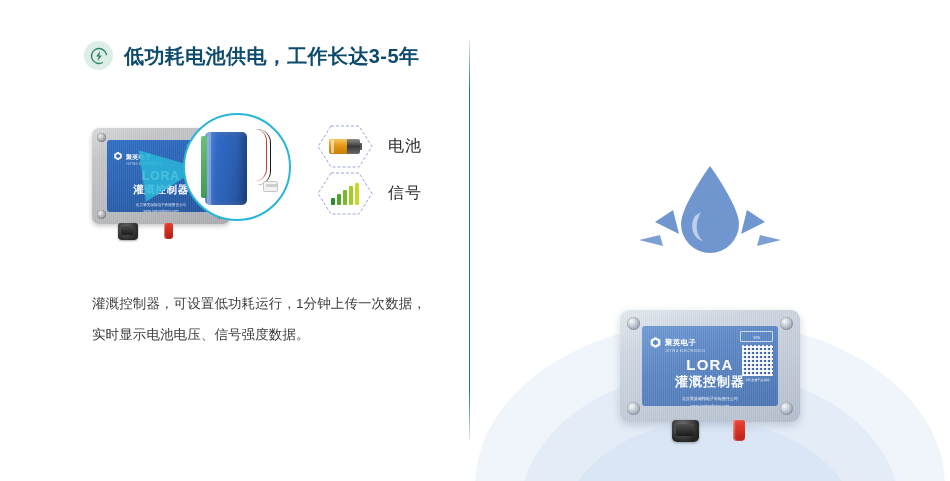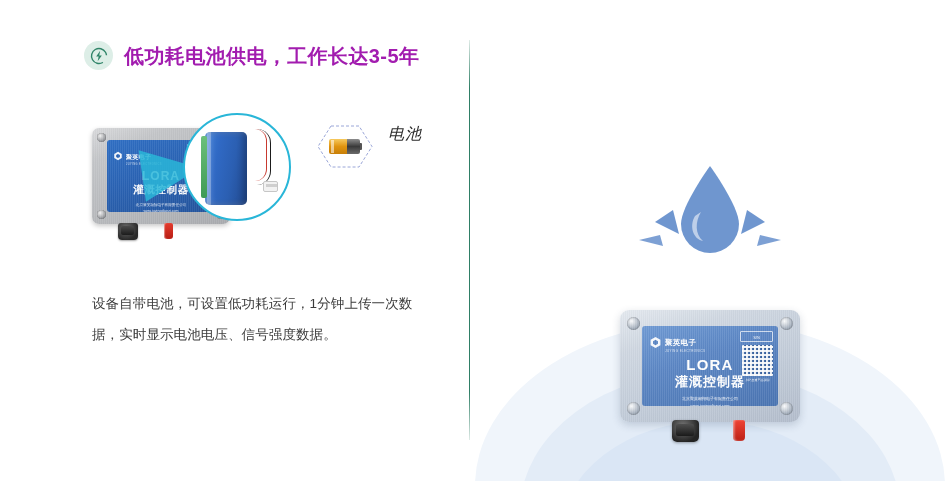--- a/index.html
+++ b/index.html
@@ -25,21 +25,21 @@
 
   
   .head{ position:absolute; display:flex; align-items:center; gap:11px; }
   .head-left{ left:84px; top:41px; }
   .head-badge{
     width:29px; height:29px; border-radius:50%;
     background:#ddeee7; display:flex; align-items:center; justify-content:center;
     flex:0 0 auto;
   }
   .head-title{
-    font-size:20px; font-weight:bold; color:#a21caf;
+    font-size:20px; font-weight:bold; color:#0c4a6e;
     letter-spacing:.4px; white-space:nowrap; line-height:1;
   }
 
   
   .para{
     position:absolute; font-size:13.5px; color:#3b3b3b;
     line-height:31px; letter-spacing:.1px;
   }
   .para-left{ left:92px; top:288px; width:340px; }
 
@@ -150,21 +150,21 @@
     position:absolute; left:50px; top:18px;
     width:0; height:0;
     border-top:26px solid transparent;
     border-bottom:26px solid transparent;
     border-left:58px solid rgba(41,182,216,.85);
     transform:rotate(-8deg);
   }
 
   
   .hexcol{ position:absolute; left:316px; top:124px; }
-  .hexrow{ display:flex; align-items:flex-start; height:45px; margin-bottom:2px;font-style:italic; }
+  .hexrow{ display:flex; align-items:center; height:45px; margin-bottom:2px; }
   .hex{
     position:relative; width:58px; height:45px; flex:0 0 auto;
   }
   .hex svg{ position:absolute; inset:0; }
   .hex .glyph{ position:absolute; inset:0; display:flex; align-items:center; justify-content:center; }
   .hexlabel{ font-size:16px; color:#2b2b2b; margin-left:14px; letter-spacing:1px; }
 
   
   .batt{ width:32px; height:15px; position:relative; }
   .batt-body{
@@ -335,24 +335,41 @@
               <span class="batt-body"></span>
                 <span class="batt-cap"></span>
                 <span class="batt-tip"></span>
             </span>
           </span>
         </div>
         <span class="hexlabel">电池</span>
       </div>
 
 
+      <div class="hexrow">
+        <div class="hex">
+          <svg viewBox="0 0 58 45">
+            <path d="M15 2 L43 2 L56 22.5 L43 43 L15 43 L2 22.5 Z" fill="#ffffff" stroke="#9aa6d8" stroke-width="1" stroke-dasharray="3 2"></path>
+          </svg>
+          <span class="glyph">
+            <span class="sig" id="sig-bars">
+                <i style="height: 7px; background: rgb(47, 138, 47);"></i>
+                <i style="height: 11px; background: rgb(79, 163, 43);"></i>
+                <i style="height: 15px; background: rgb(121, 184, 42);"></i>
+                <i style="height: 19px; background: rgb(163, 203, 42);"></i>
+                <i style="height: 22px; background: rgb(200, 217, 43);"></i>
+              </span>
+          </span>
+        </div>
+        <span class="hexlabel">信号</span>
+      </div>
 
     </div>
 
-    <p class="para para-left">设备自带电池，可设置低功耗运行，1分钟上传一次数据，实时显示电池电压、信号强度数据。</p>
+    <p class="para para-left">灌溉控制器，可设置低功耗运行，1分钟上传一次数据，实时显示电池电压、信号强度数据。</p>
   </div>
 
   <div class="panel panel-right">
 
     
 
     
   </div>
 
   <div class="scene">

